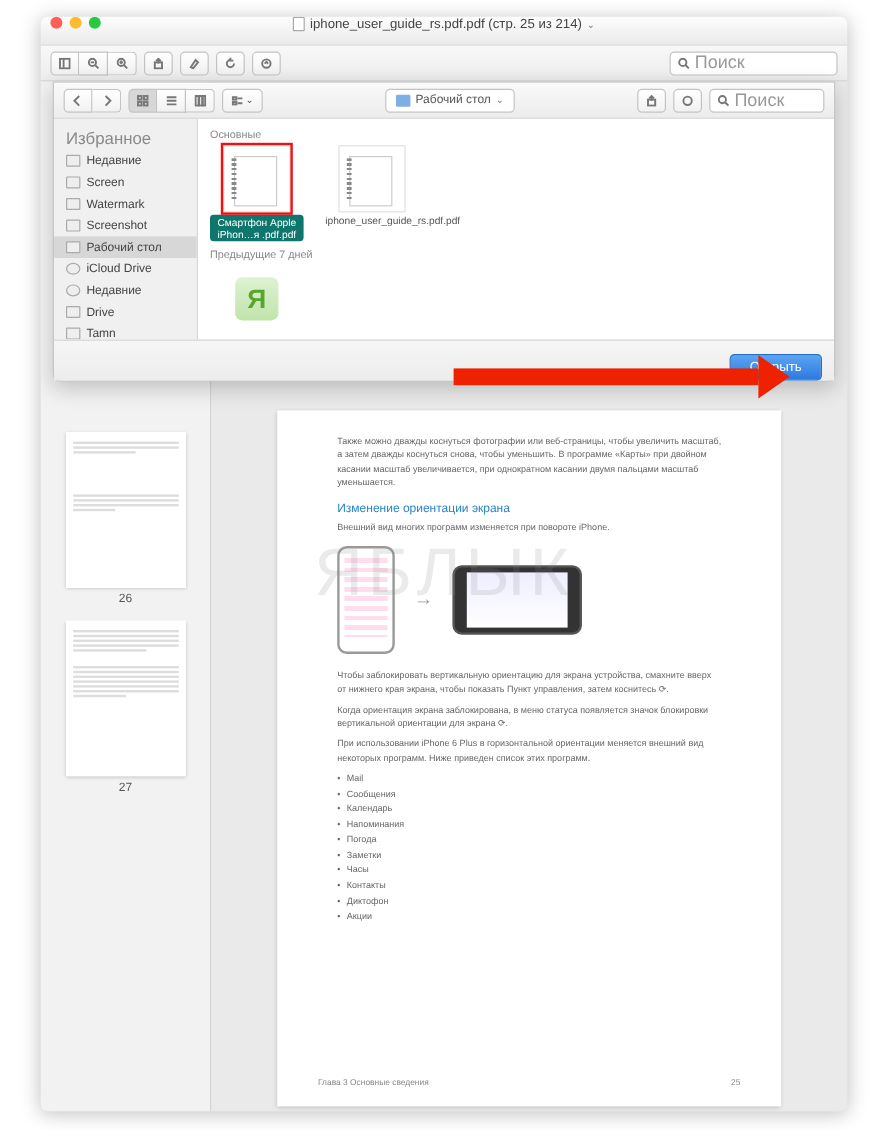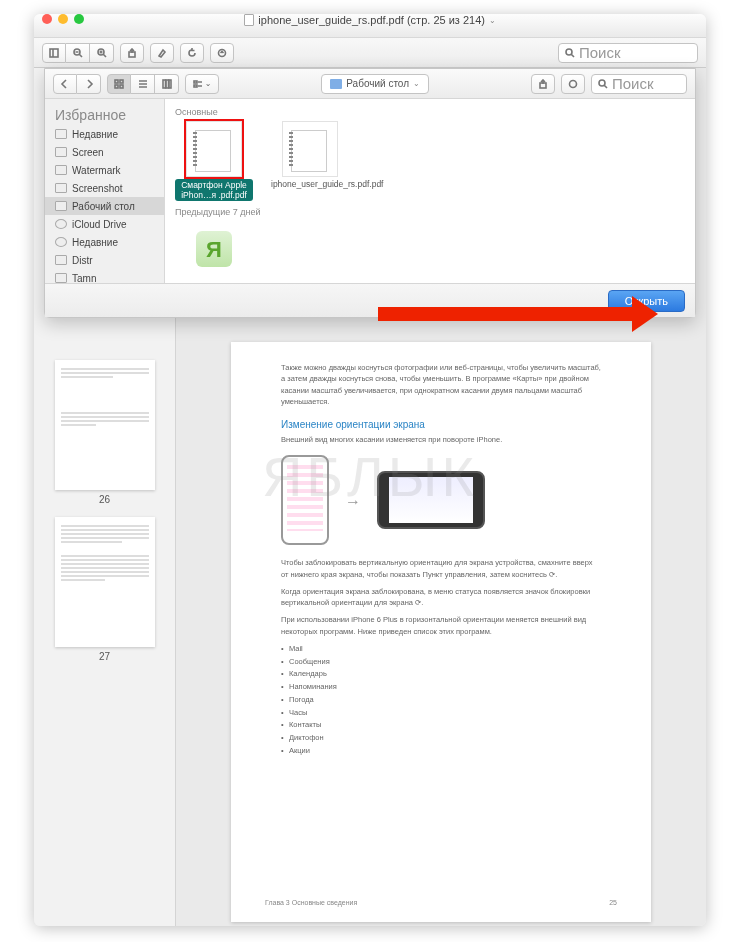--- a/index.html
+++ b/index.html
@@ -56,21 +56,21 @@
 .fitem{width:78px;text-align:center;font-size:8.5px;color:#555}
 .fitem .ficard{width:56px;height:56px;margin:0 auto 2px;background:#fff;border:1px solid #e2e2e2;position:relative}
 .fitem .ficard:before{content:"";position:absolute;left:8px;top:8px;width:34px;height:40px;background:#fff;border:1px solid #ccc}
 .fitem .ficard .spiral{position:absolute;left:6px;top:10px;width:4px;height:36px;background:repeating-linear-gradient(#888,#888 2px,transparent 2px,transparent 4px)}
 .fitem.sel{position:relative}
 .fitem.sel .ficard{outline:2px solid #e11}
 .fitem.sel .lbl{background:#0f766e;color:#fff;border-radius:3px;padding:1px 2px;display:inline-block}
 .fitem.app .ficard{border:none}
 .fitem.app .ficard:before{content:"";left:10px;top:10px;width:36px;height:36px;border-radius:6px;background:linear-gradient(#dff2d4,#bfe4a8);border:none}
 .fitem.app .ficard:after{content:"Я";position:absolute;left:0;right:0;top:16px;text-align:center;font-size:22px;font-weight:700;color:#5aa52d}
-.sheet-ft{height:34px;border-top:1px solid #d6d6d6;display:flex;align-items:center;justify-content:flex-end;padding:0 10px;background:linear-gradient(#f6f6f6,#ececec)}
+.sheet-ft{height:34px;border-top:1px solid #d6d6d6;display:flex;align-items:flex-end;justify-content:flex-end;padding:0 10px;background:linear-gradient(#f6f6f6,#ececec)}
 .open-btn{height:22px;padding:0 16px;border-radius:4px;background:linear-gradient(#5aa5f3,#2c7ae0);color:#fff;font-size:11px;border:1px solid #2a6bc5;display:flex;align-items:center}
 
 .bigarrow{position:absolute;top:286px;left:344px;width:280px;height:28px;z-index:30;display:flex;align-items:center}
 .bigarrow .shaft{flex:1;height:14px;background:#e20}
 .bigarrow .head{width:0;height:0;border-left:26px solid #e20;border-top:18px solid transparent;border-bottom:18px solid transparent}
 
 .wm{position:absolute;left:50%;top:430px;transform:translateX(-50%);font-size:56px;color:rgba(140,140,140,.18);letter-spacing:4px;z-index:5;pointer-events:none;font-weight:300}
 svg.icn{width:10px;height:10px;stroke:#777;fill:none;stroke-width:1.6}
 </style>
 </head>
@@ -176,35 +176,36 @@
           <div class="ln"></div>
           <div class="ln" style="width:50%"></div>
       </div>
       <div class="tlabel">27</div>
     </div>
 
     <div class="page-wrap">
       <div class="page">
         <p class="plain">Также можно дважды коснуться фотографии или веб-страницы, чтобы увеличить масштаб, а затем дважды коснуться снова, чтобы уменьшить. В программе «Карты» при двойном касании масштаб увеличивается, при однократном касании двумя пальцами масштаб уменьшается.</p>
         <h3>Изменение ориентации экрана</h3>
-        <p class="plain">Внешний вид многих касании изменяется при повороте iPhone.</p>
+        <p class="plain">Внешний вид многих программ изменяется при повороте iPhone.</p>
         <div class="imgrow">
           <div class="phone-v"></div>
           <div class="arrow-s">→</div>
           <div class="phone-h"></div>
         </div>
         <p class="plain">Чтобы заблокировать вертикальную ориентацию для экрана устройства, смахните вверх от нижнего края экрана, чтобы показать Пункт управления, затем коснитесь ⟳.</p>
         <p class="plain">Когда ориентация экрана заблокирована, в меню статуса появляется значок блокировки вертикальной ориентации для экрана ⟳.</p>
         <p class="plain">При использовании iPhone 6 Plus в горизонтальной ориентации меняется внешний вид некоторых программ. Ниже приведен список этих программ.</p>
         <ul>
           <li>Mail</li>
           <li>Сообщения</li>
           <li>Календарь</li>
           <li>Напоминания</li>
           <li>Погода</li>
+          <li>Заметки</li>
           <li>Часы</li>
           <li>Контакты</li>
           <li>Диктофон</li>
           <li>Акции</li>
         </ul>
         <div class="pfooter">
           <span>Глава 3    Основные сведения</span>
           <span>25</span>
         </div>
       </div>
@@ -312,21 +313,21 @@
         <div class="sb-item">
             <span class="ic" style="border-radius:50%"></span>
             <span>iCloud Drive</span>
           </div>
         <div class="sb-item">
             <span class="ic" style="border-radius:50%"></span>
             <span>Недавние</span>
           </div>
         <div class="sb-item">
             <span class="ic"></span>
-            <span>Distr</span>
+            <span>Drive</span>
           </div>
         <div class="sb-item">
             <span class="ic"></span>
             <span>Tamn</span>
           </div>
       </div>
 
       <div class="files">
         <div class="sect">Основные</div>
         <div class="frow">

